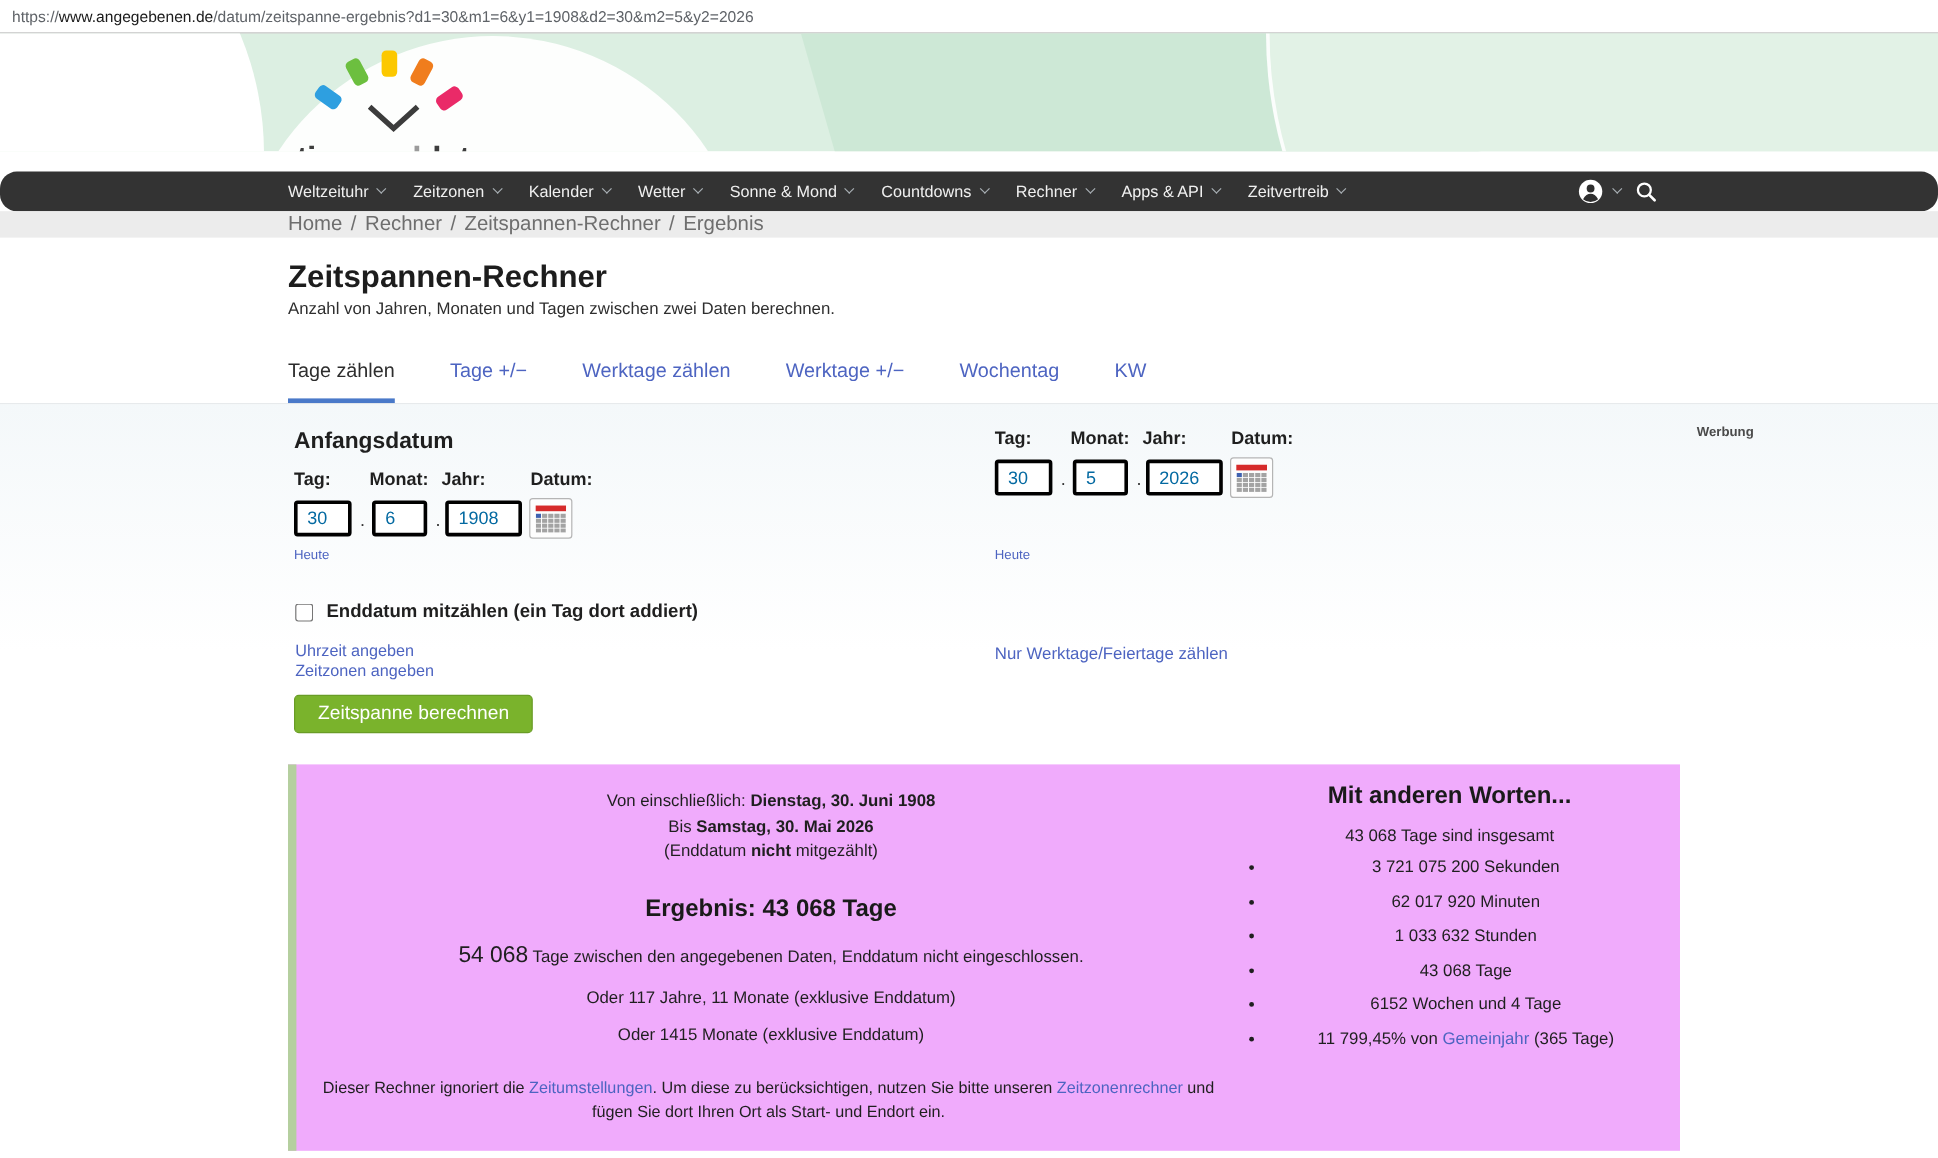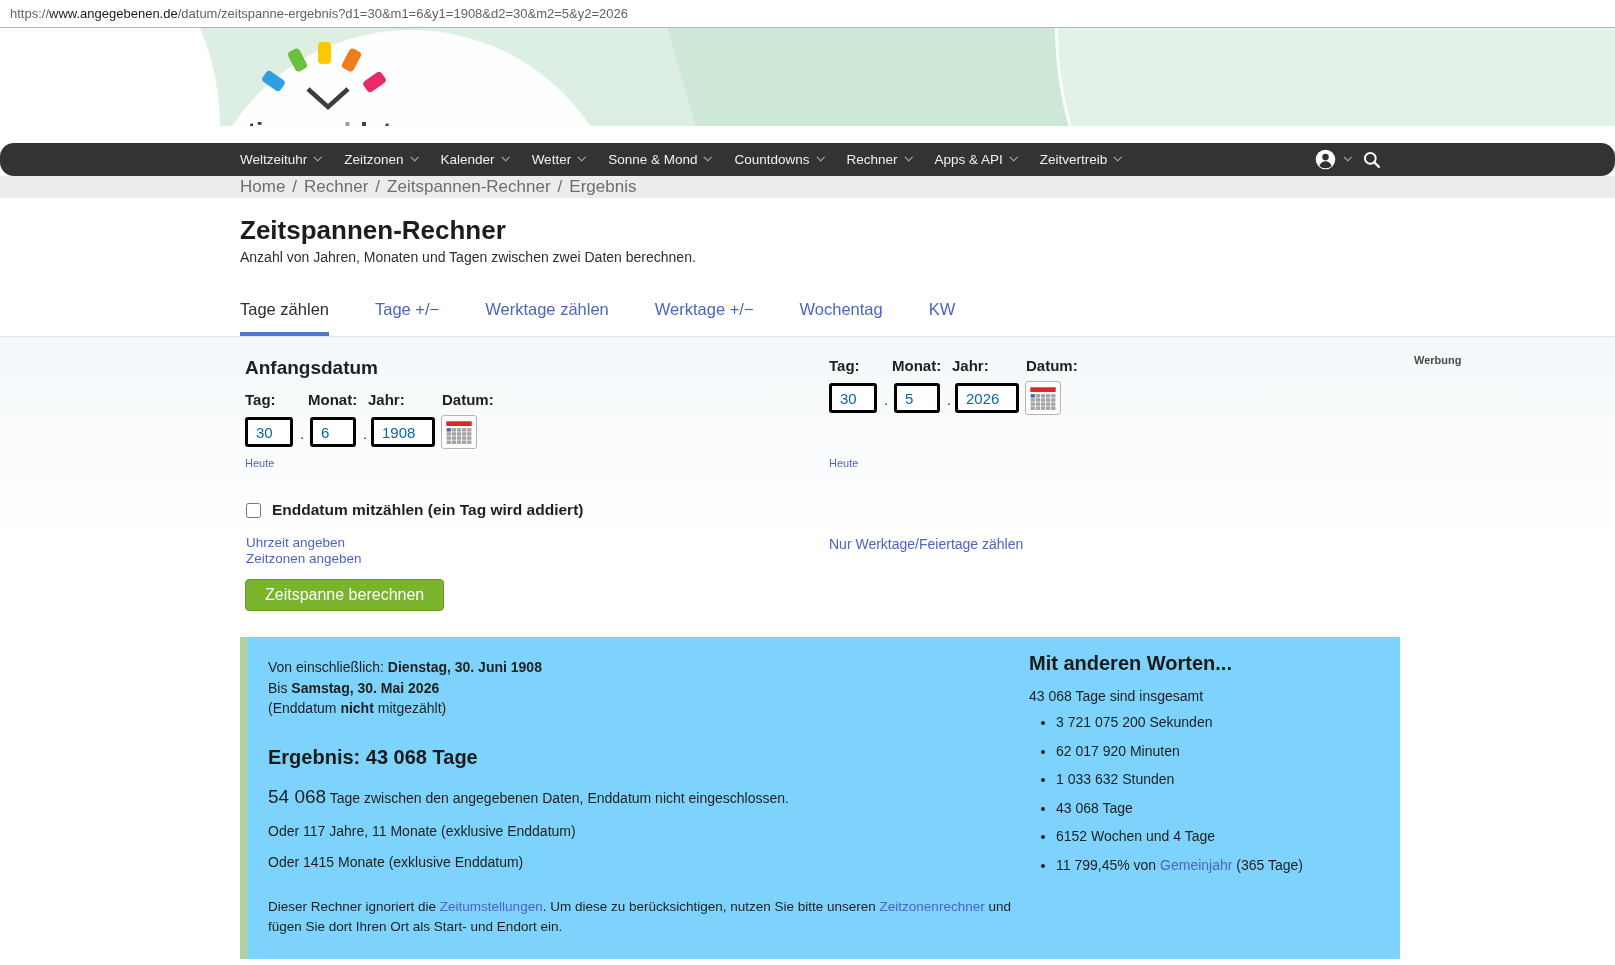--- a/index.html
+++ b/index.html
@@ -71,21 +71,21 @@
   .checkbox-row input { width:15px; height:15px; margin-right:11px; cursor:pointer; }
   .checkbox-row label { font-size:15.5px; font-weight:bold; color:#1f1f1f; cursor:pointer; }
   .left-links { position:absolute; left:246px; top:535px; font-size:13.5px; line-height:15.5px; }
   .left-links a, .right-link, a.link { color:#4d64c1; cursor:pointer; text-decoration:none; display:inline-block; }
   .right-link { position:absolute; left:829px; top:536px; font-size:14px; }
   .submit-btn { position:absolute; left:245px; top:579px; height:32px; padding:0 19px; background:#7ab32c; border:1px solid #699c26; border-radius:4px; color:#fff; font-size:16px; font-family:inherit; cursor:pointer; }
 
   .ad-label { position:absolute; left:1414px; top:354px; font-size:11px; font-weight:bold; color:#4a4a4a; }
 
   
-  .result-box { position:absolute; left:240px; top:637px; width:1160px; min-height:288px; background:#7dd3fc; border-left:7px solid #b5cf9f; display:flex; }
+  .result-box { position:absolute; left:240px; top:637px; width:1160px; min-height:288px; background:#f0abfc; border-left:7px solid #b5cf9f; display:flex;text-align:center; }
   .result-left { width:770px; padding:20px 0 22px 21px; color:#1f1f1f; }
   .result-left .rline { font-size:14px; line-height:20.5px; }
   .result-left h2 { font-size:20px; font-weight:bold; margin-top:27px; color:#1a1a1a; }
   .rsummary { margin-top:17px; font-size:14px; }
   .rsummary .big { font-size:19px; }
   .ralt { margin-top:15px; font-size:14px; }
   .rfooter { margin-top:27px; font-size:13.5px; line-height:20px; width:745px; }
   .result-right { padding-top:15px; padding-left:12px; width:370px; color:#1f1f1f; }
   .result-right h2 { font-size:20px; font-weight:bold; color:#1a1a1a; margin-bottom:13px; }
   .ow-intro { font-size:14px; margin-bottom:4px; }
@@ -267,21 +267,21 @@
           <svg width="26" height="24" viewBox="0 0 30 28">
             <use href="#cal-sym" xlink:href="#cal-sym"></use>
           </svg>
         </button>
     </div>
     <a class="today-link">Heute</a>
   </div>
 
   <div class="checkbox-row">
     <input type="checkbox" id="inclEnd" style="">
-    <label for="inclEnd">Enddatum mitzählen (ein Tag wird addiert)</label>
+    <label for="inclEnd">Enddatum mitzählen (ein Tag dort addiert)</label>
   </div>
   <div class="left-links">
     <a>Uhrzeit angeben</a><br>
     <a>Zeitzonen angeben</a>
   </div>
   <a class="right-link">Nur Werktage/Feiertage zählen</a>
 
   <button class="submit-btn">Zeitspanne berechnen</button>
 
   <div class="ad-label">Werbung</div>

